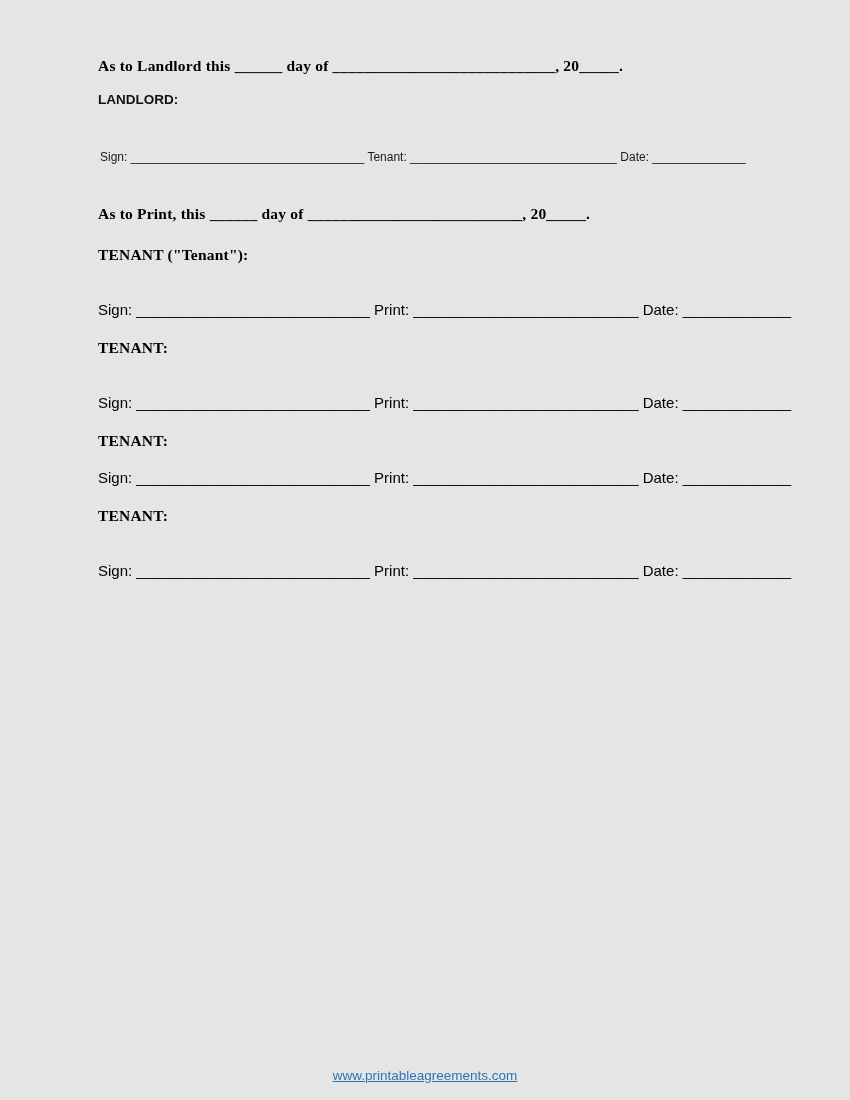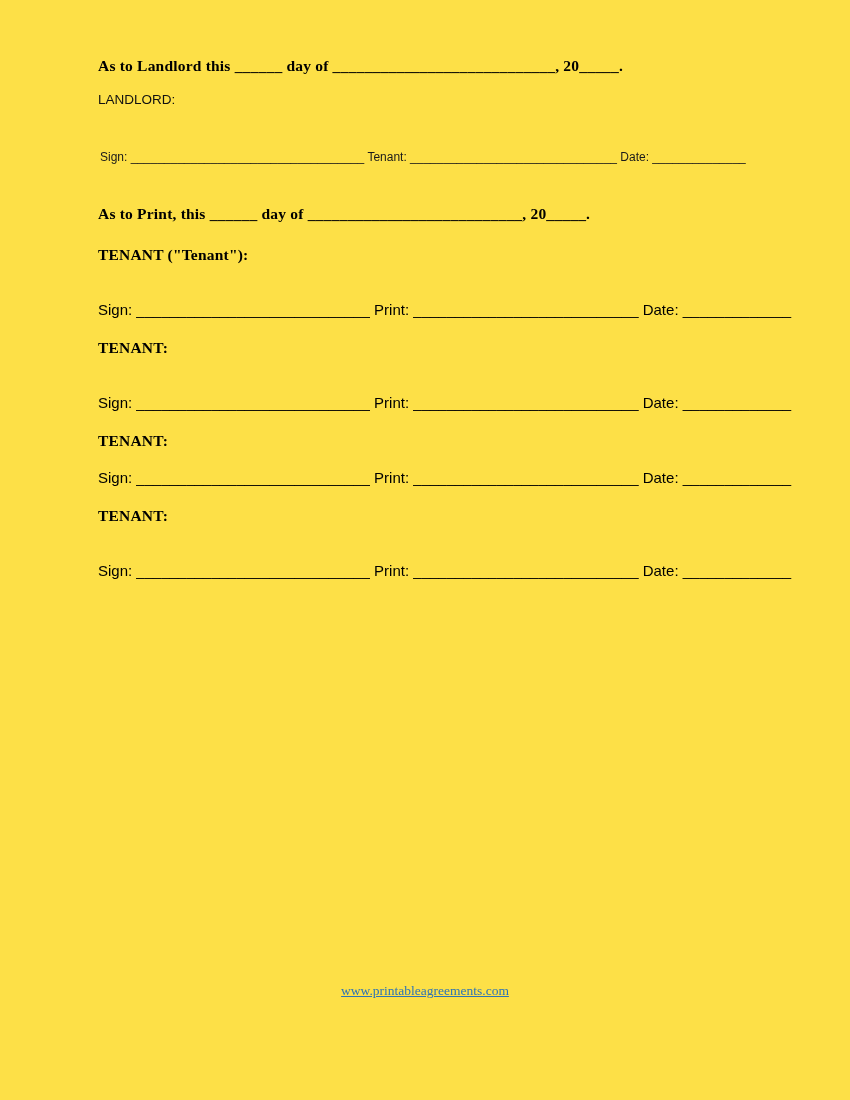--- a/index.html
+++ b/index.html
@@ -9,37 +9,37 @@
   }
   body {
     width: 850px;
     height: 1100px;
     position: relative;
     overflow: hidden;
   }
   .page {
     position: absolute;
     inset: 0;
-    background: #fde047;
+    background: #e5e5e5;
   }
   .line {
     position: absolute;
     left: 98px;
     white-space: nowrap;
     color: #000000;
   }
   .exec-line {
     font-family: "Liberation Serif", serif;
     font-weight: bold;
     font-size: 15.5px;
     letter-spacing: 0.2px;
   }
   .heading-sans {
     font-family: "Liberation Sans", sans-serif;
-    font-weight: normal;
+    font-weight: bold;
     font-size: 13.5px;
     color: #111111;
   }
   .heading-serif {
     font-family: "Liberation Serif", serif;
     font-weight: bold;
     font-size: 15.5px;
     letter-spacing: 0.2px;
   }
   .sig-row-sans {
@@ -48,25 +48,25 @@
     font-size: 12px;
     color: #1a1a1a;
   }
   .sig-row-serif {
     font-family: Liberation Sans, sans-serif;
     font-size: 15px;
     color: #000000;
   }
   .footer {
     position: absolute;
-    top: 983px;
+    top: 1068px;
     left: 0;
     width: 100%;
     text-align: center;
-    font-family: Liberation Serif, serif;
+    font-family: Liberation Sans, sans-serif;
     font-size: 13.5px;
   }
   .footer a {
     text-decoration: underline;
     cursor: pointer;
   }
 </style>
 </head>
 <body>
 

